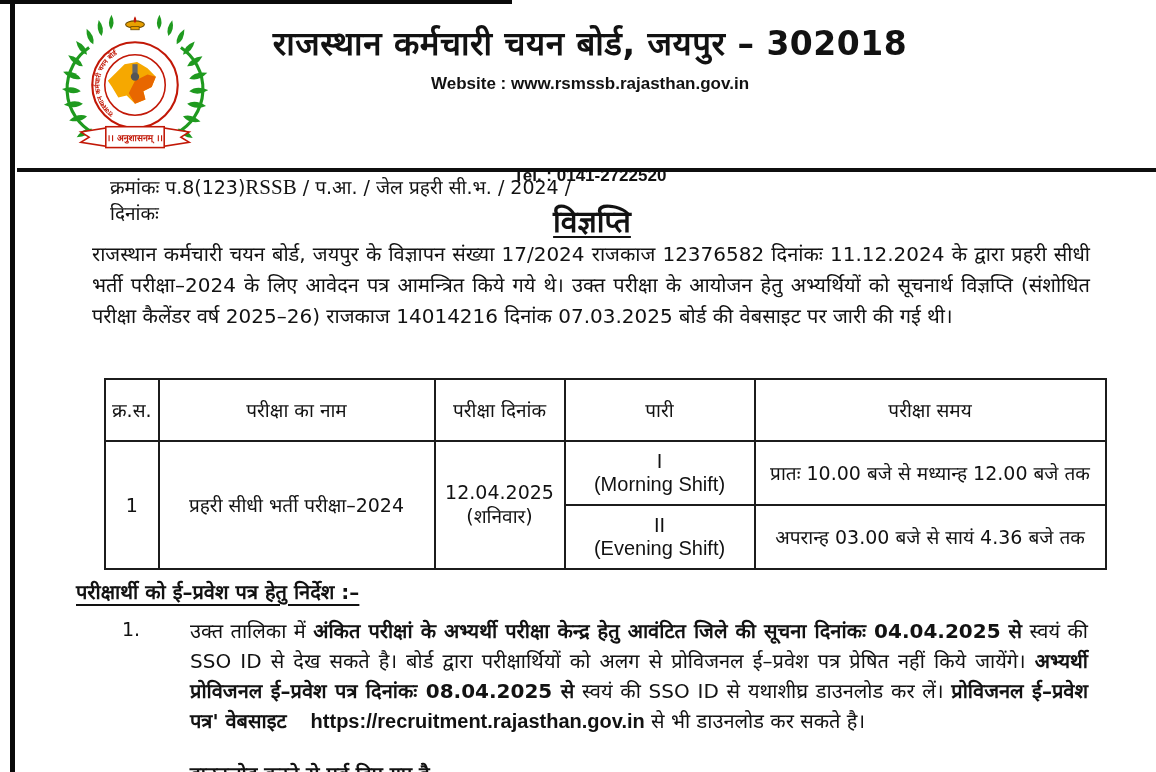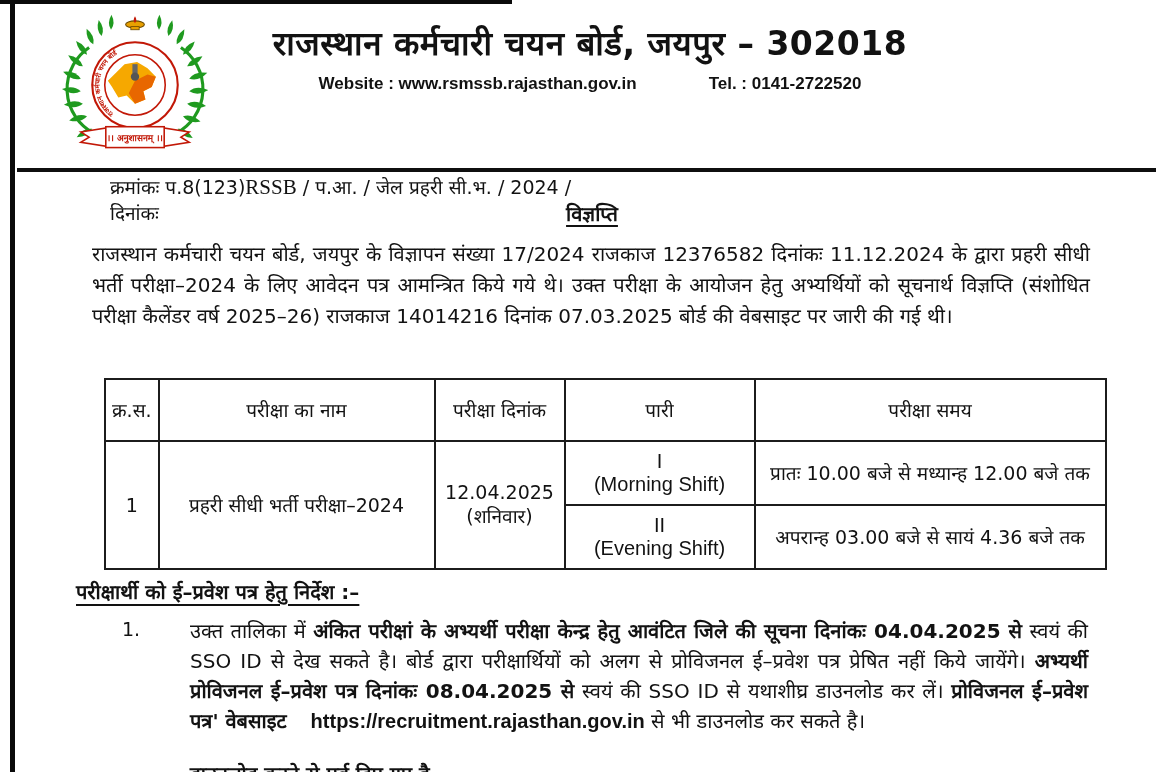--- a/index.html
+++ b/index.html
@@ -12,29 +12,29 @@
   .border-left  { position:absolute; left:10px; top:0; width:5px; height:100%; background:#0a0a0a; }
   .border-top   { position:absolute; left:0; top:0; width:512px; height:4px; background:#0a0a0a; }
   .divider      { position:absolute; left:17px; top:168px; width:1139px; height:4px; background:#0f0f0f; }
 
   
   .logo { position:absolute; left:62px; top:10px; width:146px; height:150px; }
   .header-text { position:absolute; left:215px; top:20px; width:750px; text-align:center; }
   .title-hi { font-size:33px; font-weight:700; letter-spacing:0.5px; white-space:nowrap; }
   .title-en { font-size:24px; font-weight:700; margin-top:7px; font-family:"Liberation Sans", sans-serif; white-space:nowrap; }
   .contact-row { margin-top:9px; display:flex; justify-content:center; gap:72px;
-                 font-size:17px; font-weight:600; font-family:"Liberation Sans", sans-serif; }
+                 font-size:17px; font-weight:600; font-family:"Liberation Sans", sans-serif;flex-direction:column; }
 
   
   .ref-line { position:absolute; top:174px; left:110px; width:848px;
               display:flex; justify-content:space-between; font-size:19px;flex-direction:column; }
   .ref-line .serif { font-family:"Liberation Serif", serif; font-size:21px; }
 
   .notice-title { position:absolute; top:200px; left:92px; width:1000px; text-align:center;
-                  font-size:20px; font-weight:700; }
+                  font-size:30px; font-weight:700; }
   .notice-title span { text-decoration:underline; text-underline-offset:4px; text-decoration-thickness:2px; }
 
   .intro-para { position:absolute; top:239px; left:92px; width:998px;
                 font-size:20px; line-height:31px; text-align:justify; }
   .schedule-intro { position:absolute; top:348px; left:152px; font-size:20px; }
 
   
   table.exam { position:absolute; top:378px; left:104px; border-collapse:collapse;
                font-size:19px; text-align:center; }
   table.exam th, table.exam td { border:2px solid #1c1c1c; vertical-align:middle; padding:6px 6px; }

